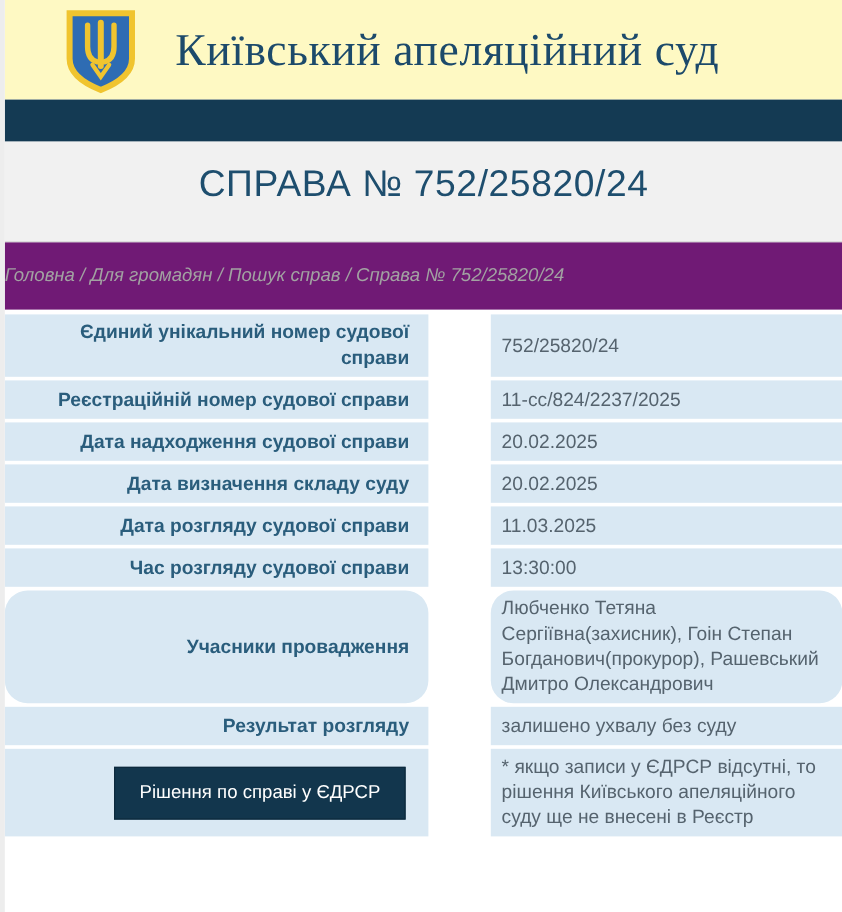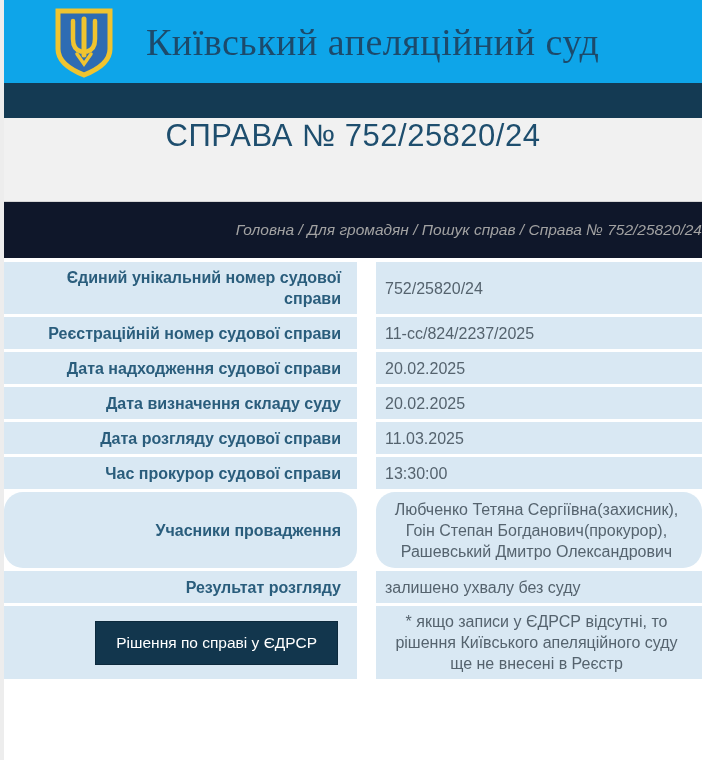--- a/index.html
+++ b/index.html
@@ -4,57 +4,57 @@
 <style>
   html,body{margin:0;padding:0;}
   body{
     width:702px;height:760px;overflow:hidden;background:#ffffff;
     font-family:"Liberation Sans","DejaVu Sans",sans-serif;
     -webkit-font-smoothing:antialiased;
   }
   .page{width:702px;height:760px;overflow:hidden;position:relative;border-left:4px solid #ededed;box-sizing:border-box;}
 
   
-  .site-header{height:83px;background:#0ea5e9;display:flex;align-items:center;}
+  .site-header{height:83px;background:#fef9c3;display:flex;align-items:center;}
   .logo{width:60px;height:70px;margin-left:50px;margin-top:2px;flex:0 0 auto;cursor:pointer;}
   .site-title{
     font-family:"Liberation Serif","DejaVu Serif",serif;
     font-size:38px;color:#1c4a6b;margin-left:32px;letter-spacing:.5px;white-space:nowrap;
   }
 
   
   .nav-bar{height:35px;background:#143a53;}
 
   
   .hero{
     height:84px;background:#f1f1f1;border-bottom:1px solid #d5d5d5;box-sizing:border-box;
-    display:flex;align-items:flex-start;justify-content:center;padding-bottom:14px;
+    display:flex;align-items:center;justify-content:center;padding-bottom:14px;
   }
   .case-heading{font-size:31px;font-weight:400;color:#1e4e6e;letter-spacing:.5px;margin:0;}
 
   
   .breadcrumb-band{
-    height:56px;background:#0f172a;display:flex;align-items:center;justify-content:flex-end;
+    height:56px;background:#701a75;display:flex;align-items:center;justify-content:flex-start;
   }
   .breadcrumb{font-style:italic;color:#a2a2a2;font-size:15.5px;}
 
   
   .case-table{margin-top:4px;}
   .case-row{display:flex;margin-bottom:3px;}
   .cell{background:#d9e8f3;box-sizing:border-box;color:#2a5d7c;}
   .label-cell{
     width:353px;flex:0 0 auto;margin-right:19px;
     display:flex;align-items:center;justify-content:flex-end;
     text-align:right;padding:5px 16px 5px 12px;
     font-weight:700;font-size:16px;line-height:21px;color:#2a5d7c;
   }
   .value-cell{
     flex:1 1 auto;display:flex;align-items:center;
-    padding:5px 14px 5px 9px;text-align:center;
-    font-weight:400;font-size:16px;line-height:21px;color:#55636e;
+    padding:5px 14px 5px 9px;text-align:left;
+    font-weight:400;font-size:16px;line-height:21px;color:#55636e;margin-left:33px;
   }
   .row-1line .cell{min-height:32px;}
   .row-2line .cell{min-height:54px;}
   .row-3line .cell{min-height:76px;border-radius:19px;}
   .row-button .cell{min-height:67px;}
 
   .decision-button{
     background:#12364d;color:#ffffff;border:1px solid #0d2a3d;
     font-family:"Liberation Sans","DejaVu Sans",sans-serif;
     font-size:15.5px;padding:12px 20px;min-width:217px;min-height:44px;
@@ -112,21 +112,21 @@
       <div class="cell label-cell">Дата визначення складу суду</div>
       <div class="cell value-cell">20.02.2025</div>
     </div>
 
     <div class="case-row row-1line">
       <div class="cell label-cell">Дата розгляду судової справи</div>
       <div class="cell value-cell">11.03.2025</div>
     </div>
 
     <div class="case-row row-1line">
-      <div class="cell label-cell">Час прокурор судової справи</div>
+      <div class="cell label-cell">Час розгляду судової справи</div>
       <div class="cell value-cell">13:30:00</div>
     </div>
 
 
     <div class="case-row row-3line">
       <div class="cell label-cell">Учасники провадження</div>
       <div class="cell value-cell">Любченко Тетяна Сергіївна(захисник), Гоін Степан Богданович(прокурор), Рашевський Дмитро Олександрович</div>
     </div>
 
 

